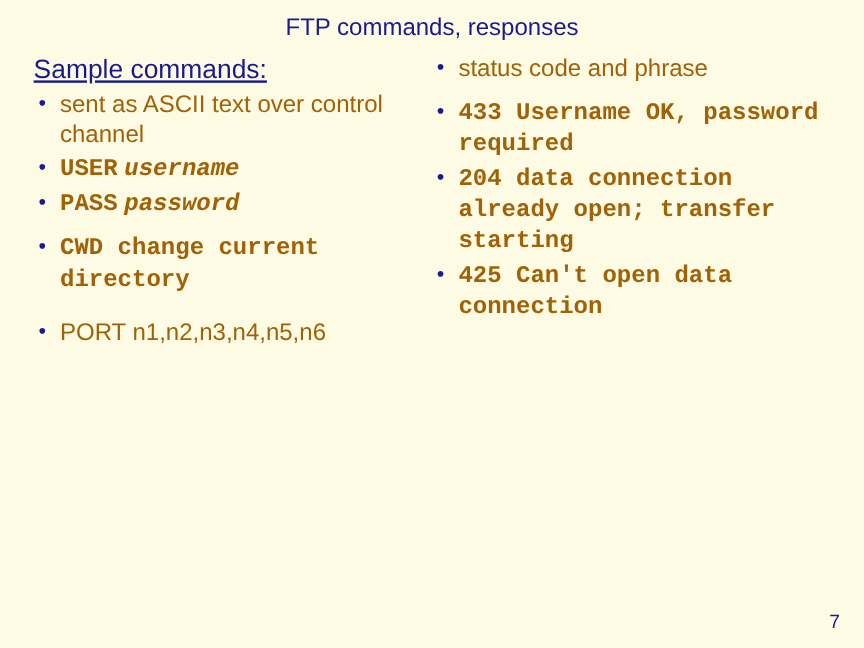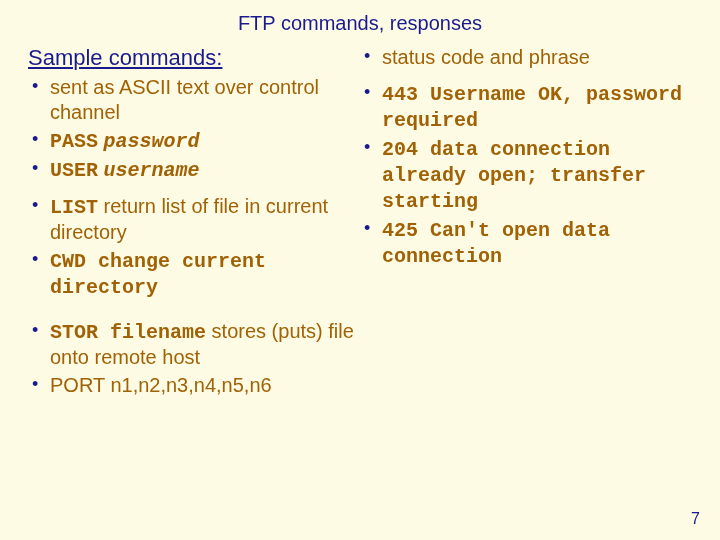--- a/index.html
+++ b/index.html
@@ -73,54 +73,48 @@
 
 <h1 class="title">FTP commands, responses</h1>
 
 <div class="columns">
 
   <div class="col">
     <div class="col-heading">Sample commands:</div>
     <ul class="bullets">
       <li>sent as ASCII text over control channel</li>
       <li>
+        <span class="mono">USER</span>
+        <span class="mono-italic">username</span>
+      </li>
+      <li>
         <span class="mono">PASS</span>
         <span class="mono-italic">password</span>
-      </li>
-      <li>
-        <span class="mono">USER</span>
-        <span class="mono-italic">username</span>
       </li>
     </ul>
     <div class="gap"></div>
     <ul class="bullets">
-      <li>
-        <span class="mono">LIST</span><span> return list of file in current directory</span>
-      </li>
       <li>
         <span class="mono">CWD</span><span class="mono"> change current directory</span>
       </li>
     </ul>
     <div class="gap"></div>
     <div class="gap"></div>
     <ul class="bullets">
-      <li>
-        <span class="mono">STOR filename</span><span> stores (puts) file onto remote host</span>
-      </li>
       <li>PORT n1,n2,n3,n4,n5,n6</li>
     </ul>
   </div>
 
   <div class="col">
     <ul class="bullets">
       <li>status code and phrase</li>
     </ul>
     <div class="gap"></div>
     <ul class="bullets">
-      <li><span class="mono">443 Username OK, password required</span></li>
+      <li><span class="mono">433 Username OK, password required</span></li>
       <li><span class="mono">204 data connection already open; transfer starting</span></li>
       <li><span class="mono">425 Can't open data connection</span></li>
     </ul>
   </div>
 
 </div>
 
 <div class="pagenum">7</div>
 
 </body></html>

